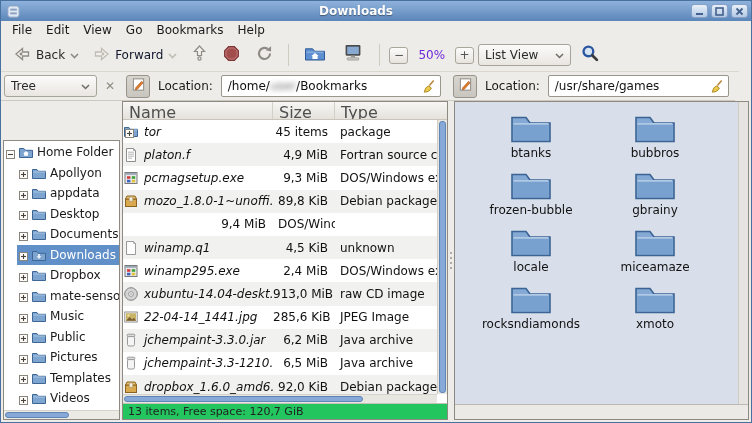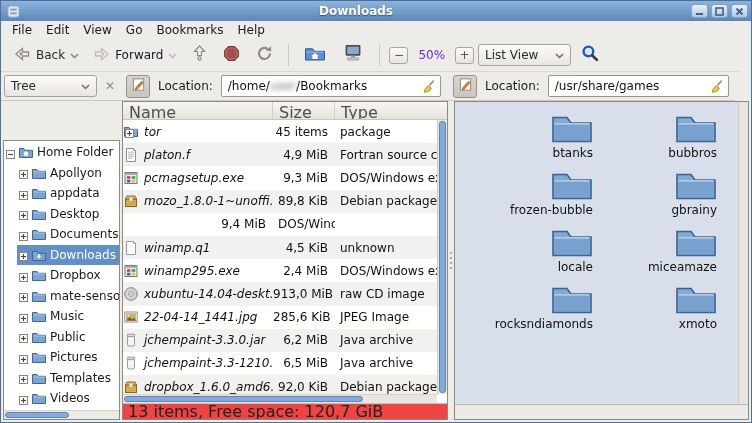--- a/index.html
+++ b/index.html
@@ -77,32 +77,32 @@
   .frow.alt { background:#f1f1f0; }
   .fname { position:relative; display:flex; align-items:center; gap:5px; overflow:hidden; white-space:nowrap; font-size:12px; color:#111;font-style:italic; }
   .fname .exp { position:absolute; left:2px; }
   .ficon { flex:0 0 16px; height:16px; }
   .fsize { font-size:12px; color:#111; text-align:right; padding-right:7px; white-space:nowrap; }
   .ftype { font-size:12px; color:#111; padding-left:5px; overflow:hidden; white-space:nowrap; }
   .lp-vscroll { position:absolute; top:18px; right:0; width:10px; bottom:25px; background:#e8e6e1; border-left:1px solid #d2cec6; }
   .lp-vscroll .thumb { position:absolute; left:1px; right:1px; top:1px; bottom:1px; background:#86a9d8; border:1px solid #5f85b6; border-radius:3px; }
   .lp-hscroll { position:absolute; left:0; right:10px; bottom:16px; height:9px; background:#e8e6e1; border-top:1px solid #d6d2ca; }
   .lp-hscroll .thumb { position:absolute; left:1px; top:1px; height:6px; width:76%; background:#86a9d8; border:1px solid #5f85b6; border-radius:3px; }
-  .lp-status { position:absolute; left:0; right:0; bottom:0; height:16px; background:#ef4444; border-top:1px solid #c6c2ba;
-    font-size:16px; color:#222; padding:0 5px; line-height:15px; white-space:nowrap; overflow:hidden; }
+  .lp-status { position:absolute; left:0; right:0; bottom:0; height:16px; background:#22c55e; border-top:1px solid #c6c2ba;
+    font-size:11px; color:#222; padding:0 5px; line-height:15px; white-space:nowrap; overflow:hidden; }
 
   
   .splitter { position:absolute; left:447px; width:6px; top:0; bottom:2px; background:#eeece9; display:flex; flex-direction:column; align-items:center; justify-content:center; gap:3px; }
   .splitter i { width:2px; height:2px; border-radius:50%; background:#9a968c; }
 
   
   .rightpane { position:absolute; left:453px; right:2px; top:0; bottom:2px; border:1px solid #8e8a82; background:#d9dfea; }
   .icon-grid { position:absolute; top:6px; left:14px; right:12px; bottom:16px; display:grid;
     grid-template-columns:124px 124px; grid-auto-rows:57px; justify-content:start; }
-  .fold-cell { display:flex; flex-direction:column; align-items:flex-end; justify-content:flex-start; padding-top:4px; }
+  .fold-cell { display:flex; flex-direction:column; align-items:center; justify-content:flex-start; padding-top:4px; }
   .fold-cell svg { display:block; }
   .fold-label { font-size:12px; color:#111; margin-top:2px; white-space:nowrap; }
   .rp-vscroll { position:absolute; top:0; right:0; width:10px; bottom:15px; background:#e6e4e0; border-left:1px solid #cfcbc3; }
   .rp-status { position:absolute; left:0; right:0; bottom:0; height:15px; background:#eceae6; border-top:1px solid #bdb9b1; }
 </style>
 </head>
 <body>
 
 <div class="window">
 

